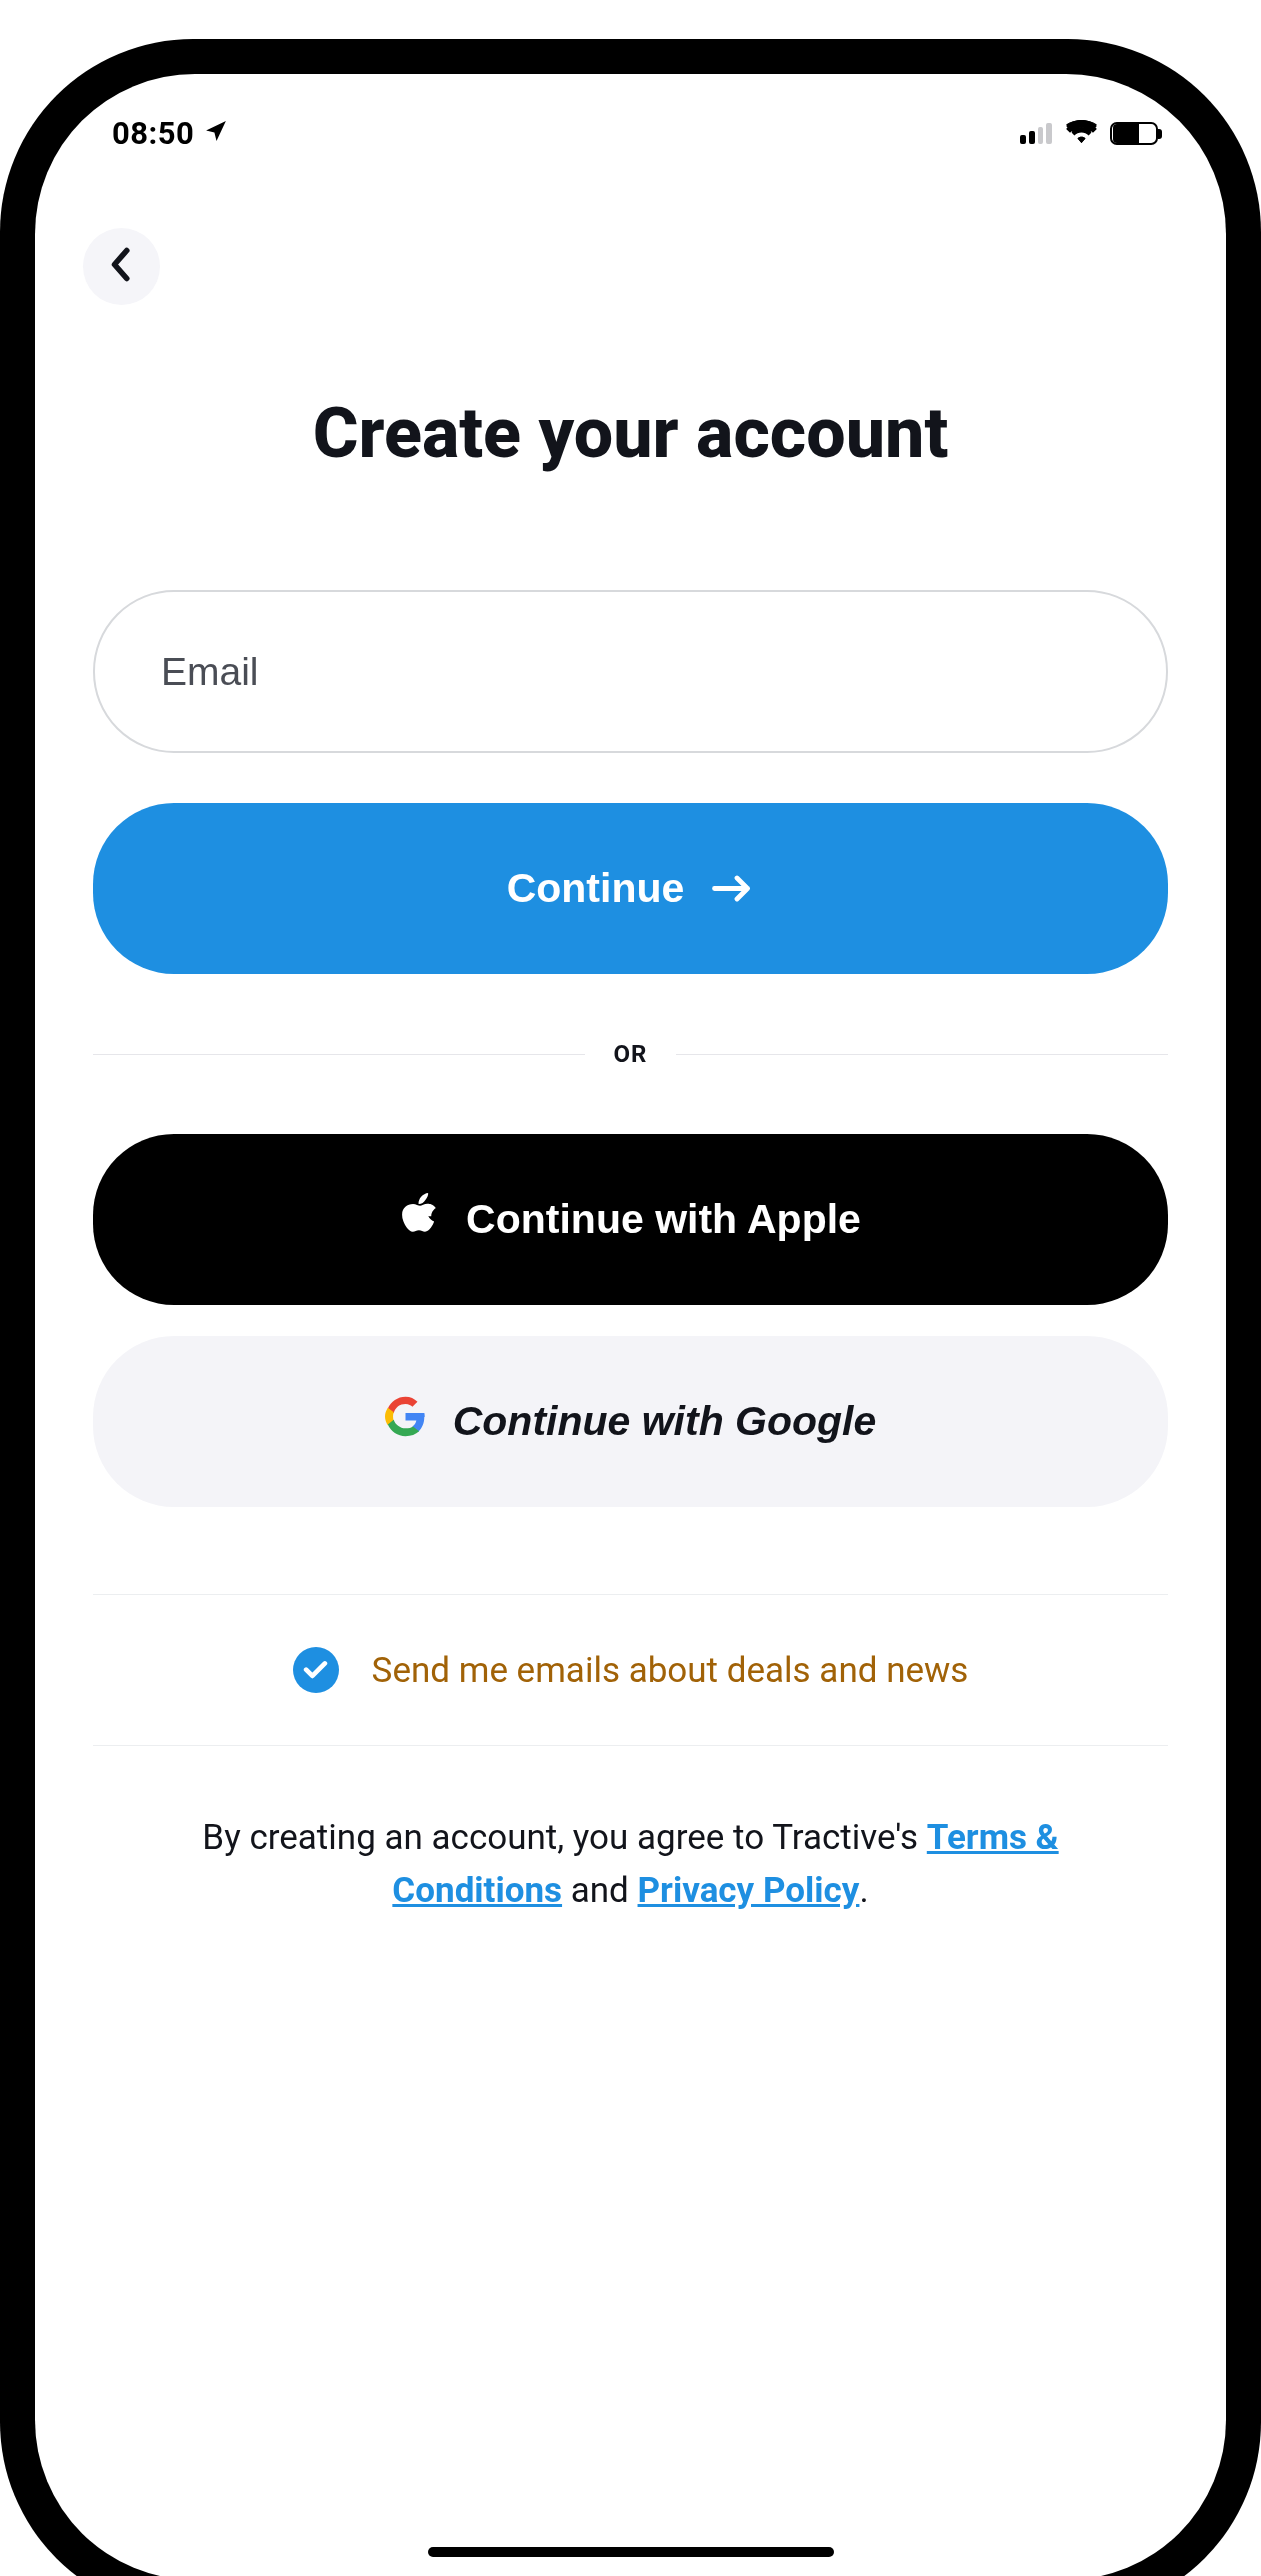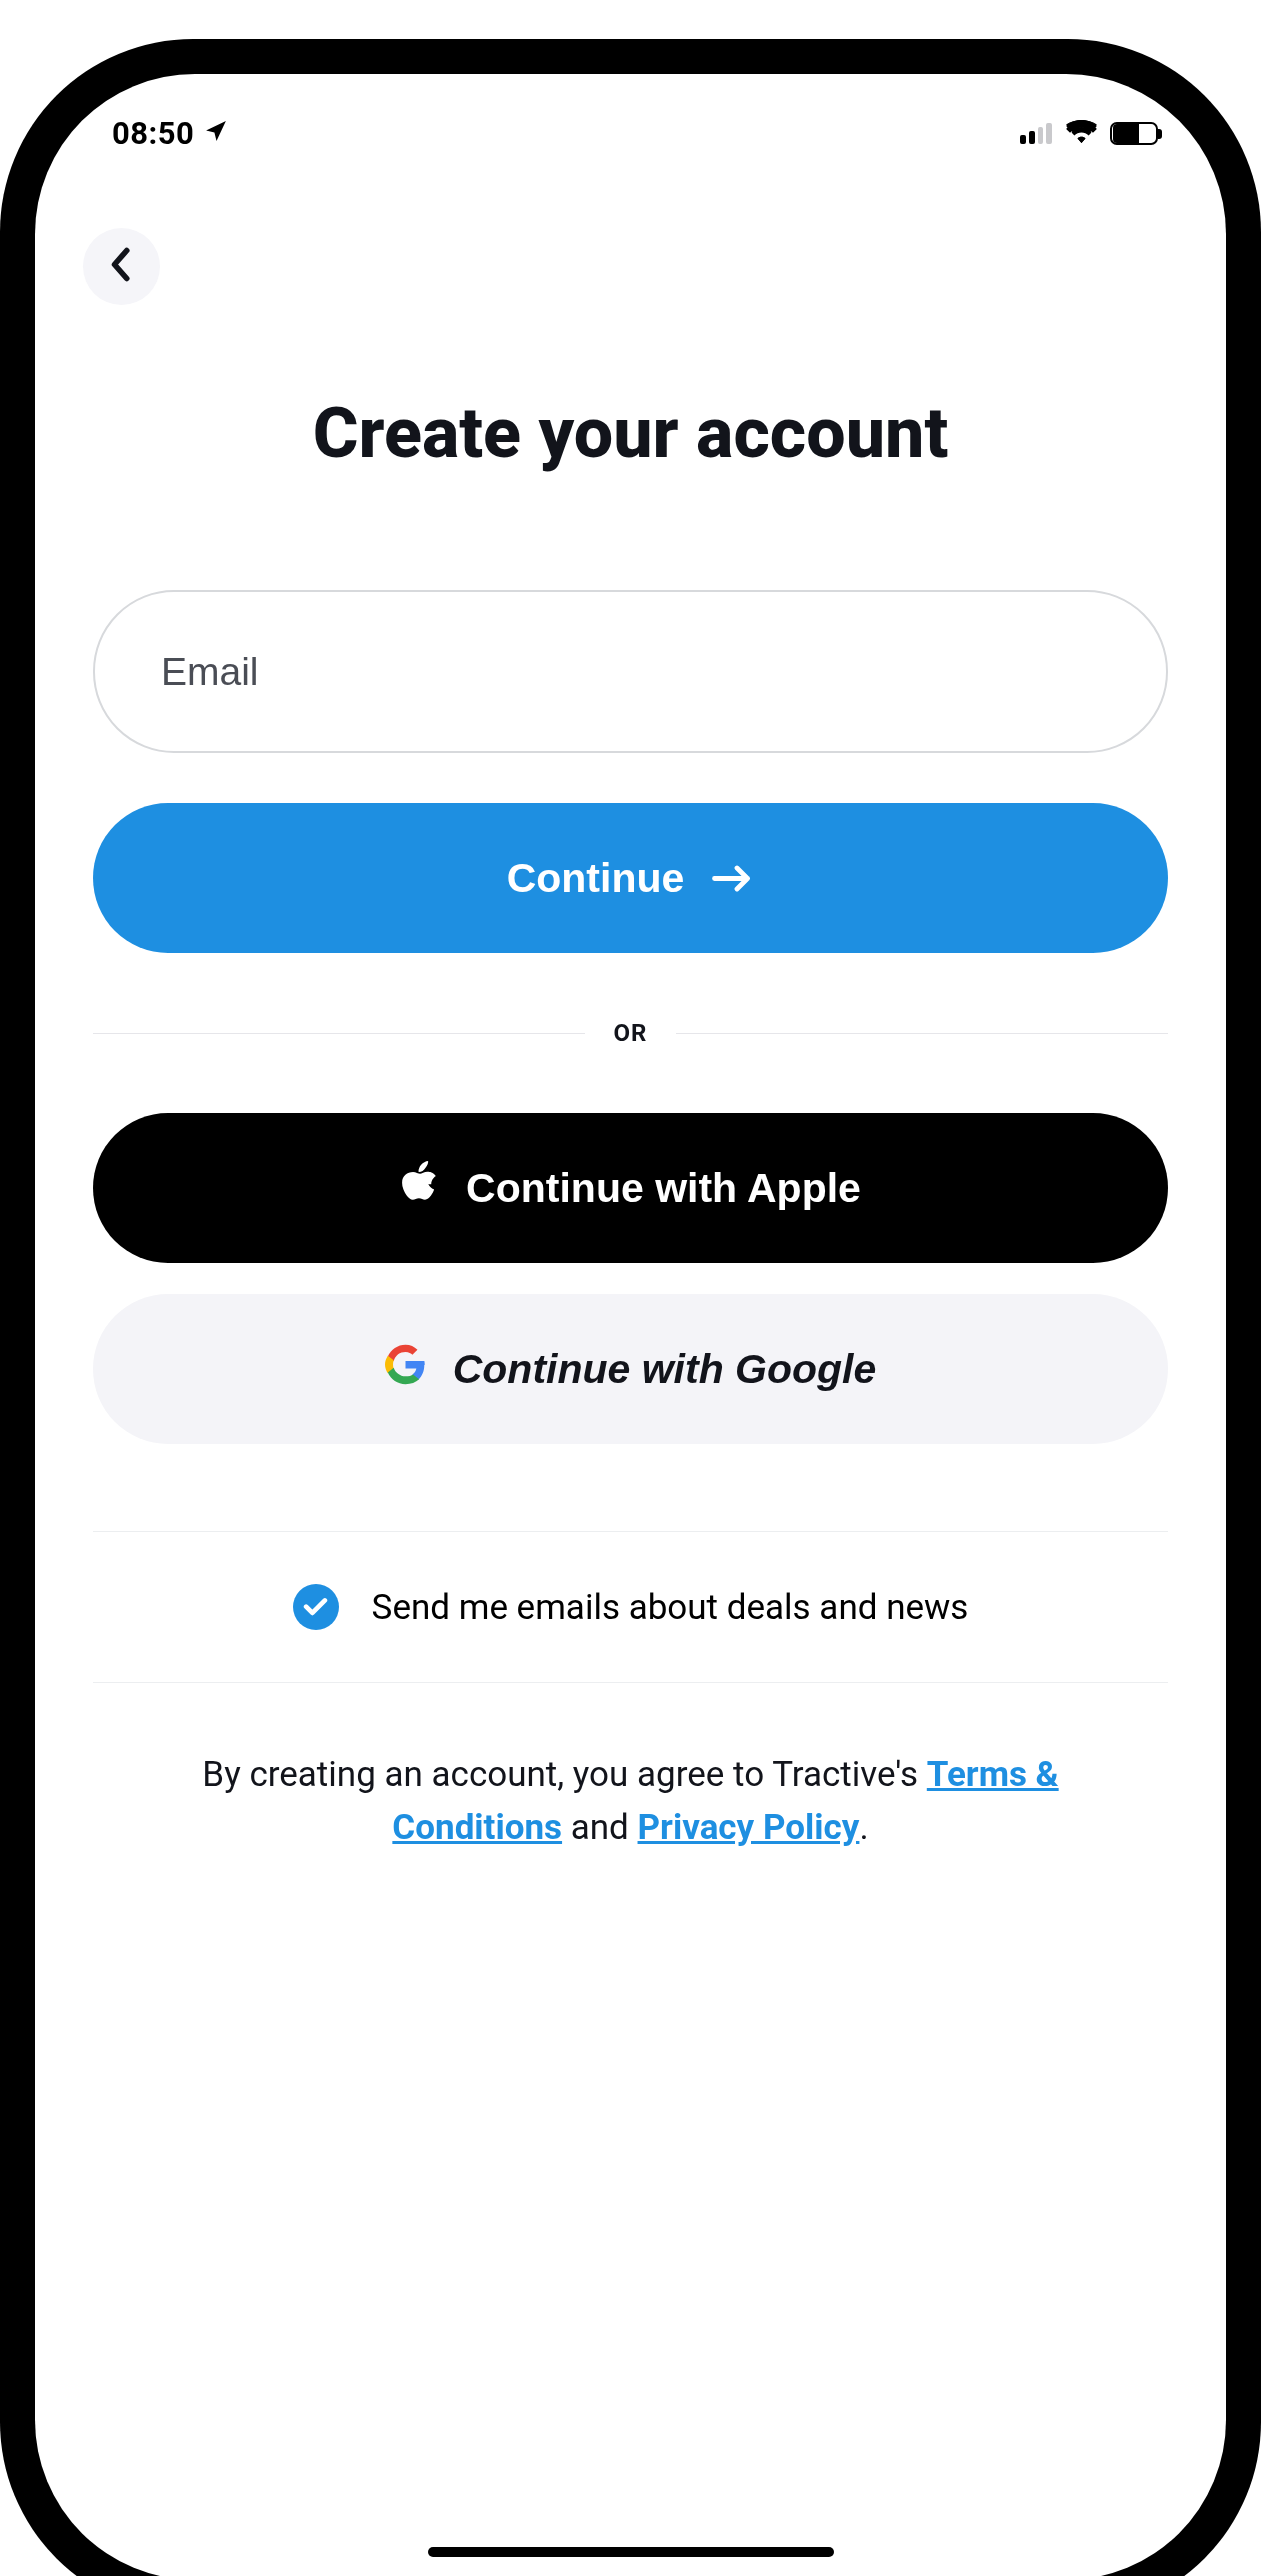--- a/index.html
+++ b/index.html
@@ -74,41 +74,41 @@
     .page-title {
       font-size:70px; font-weight:800; color:#12141b; text-align:center;
       margin:87px 0 116px;
     }
     .input {
       width:100%; height:163px; border:2.9px solid #d7d9dc; border-radius:81px;
       padding:0 66px; font-size:39px; color:#4a4d55; background:#fff; outline:none;
     }
     .input::placeholder { color:#4a4d55; }
     .btn {
-      width:100%; height:150px; border-radius:81px; border:none;
+      width:100%; height:171px; border-radius:81px; border:none;
       display:flex; align-items:center; justify-content:center; gap:27px;
       font-size:41px; font-weight:700; cursor:pointer;
     }
     .btn-continue { background:#1e8fe1; color:#fff; margin-top:50px; }
     .btn-apple    { background:#000; color:#fff; }
     .btn-google   { background:#f4f4f8; color:#12141b; margin-top:31px;font-style:italic; }
     .divider      { display:flex; align-items:center; gap:29px; margin:66px 0; }
     .divider hr   { flex:1; border:none; border-top:1.9px solid #e6e6ea; }
     .divider-text { font-size:24px; font-weight:700; color:#12141b; letter-spacing:1px; }
     .section-sep  { border:none; border-top:1.9px solid #eceef0; margin:87px 0 0; }
     .consent-row  {
       display:flex; align-items:center; justify-content:center; gap:33px;
       padding:52px 0;
     }
     .check {
       width:46px; height:46px; border-radius:50%; background:#1e8fe1;
       display:flex; align-items:center; justify-content:center; flex-shrink:0;
       cursor:pointer;
     }
-    .consent-label { font-size:35px; color:#000000; }
+    .consent-label { font-size:35px; color:#a16207; }
     .legal { text-align:center; font-size:35px; color:#12141b; line-height:1.5; margin-top:66px; padding:0 29px; }
     .legal a { color:#1e8fe1; font-weight:700; text-decoration:underline; }
     .home-indicator {
       position:absolute; bottom:23px; left:50%; transform:translateX(-50%);
       width:406px; height:9.7px; background:#000; border-radius:5.8px;
     }
   </style>
 </head>
 <body>
 

